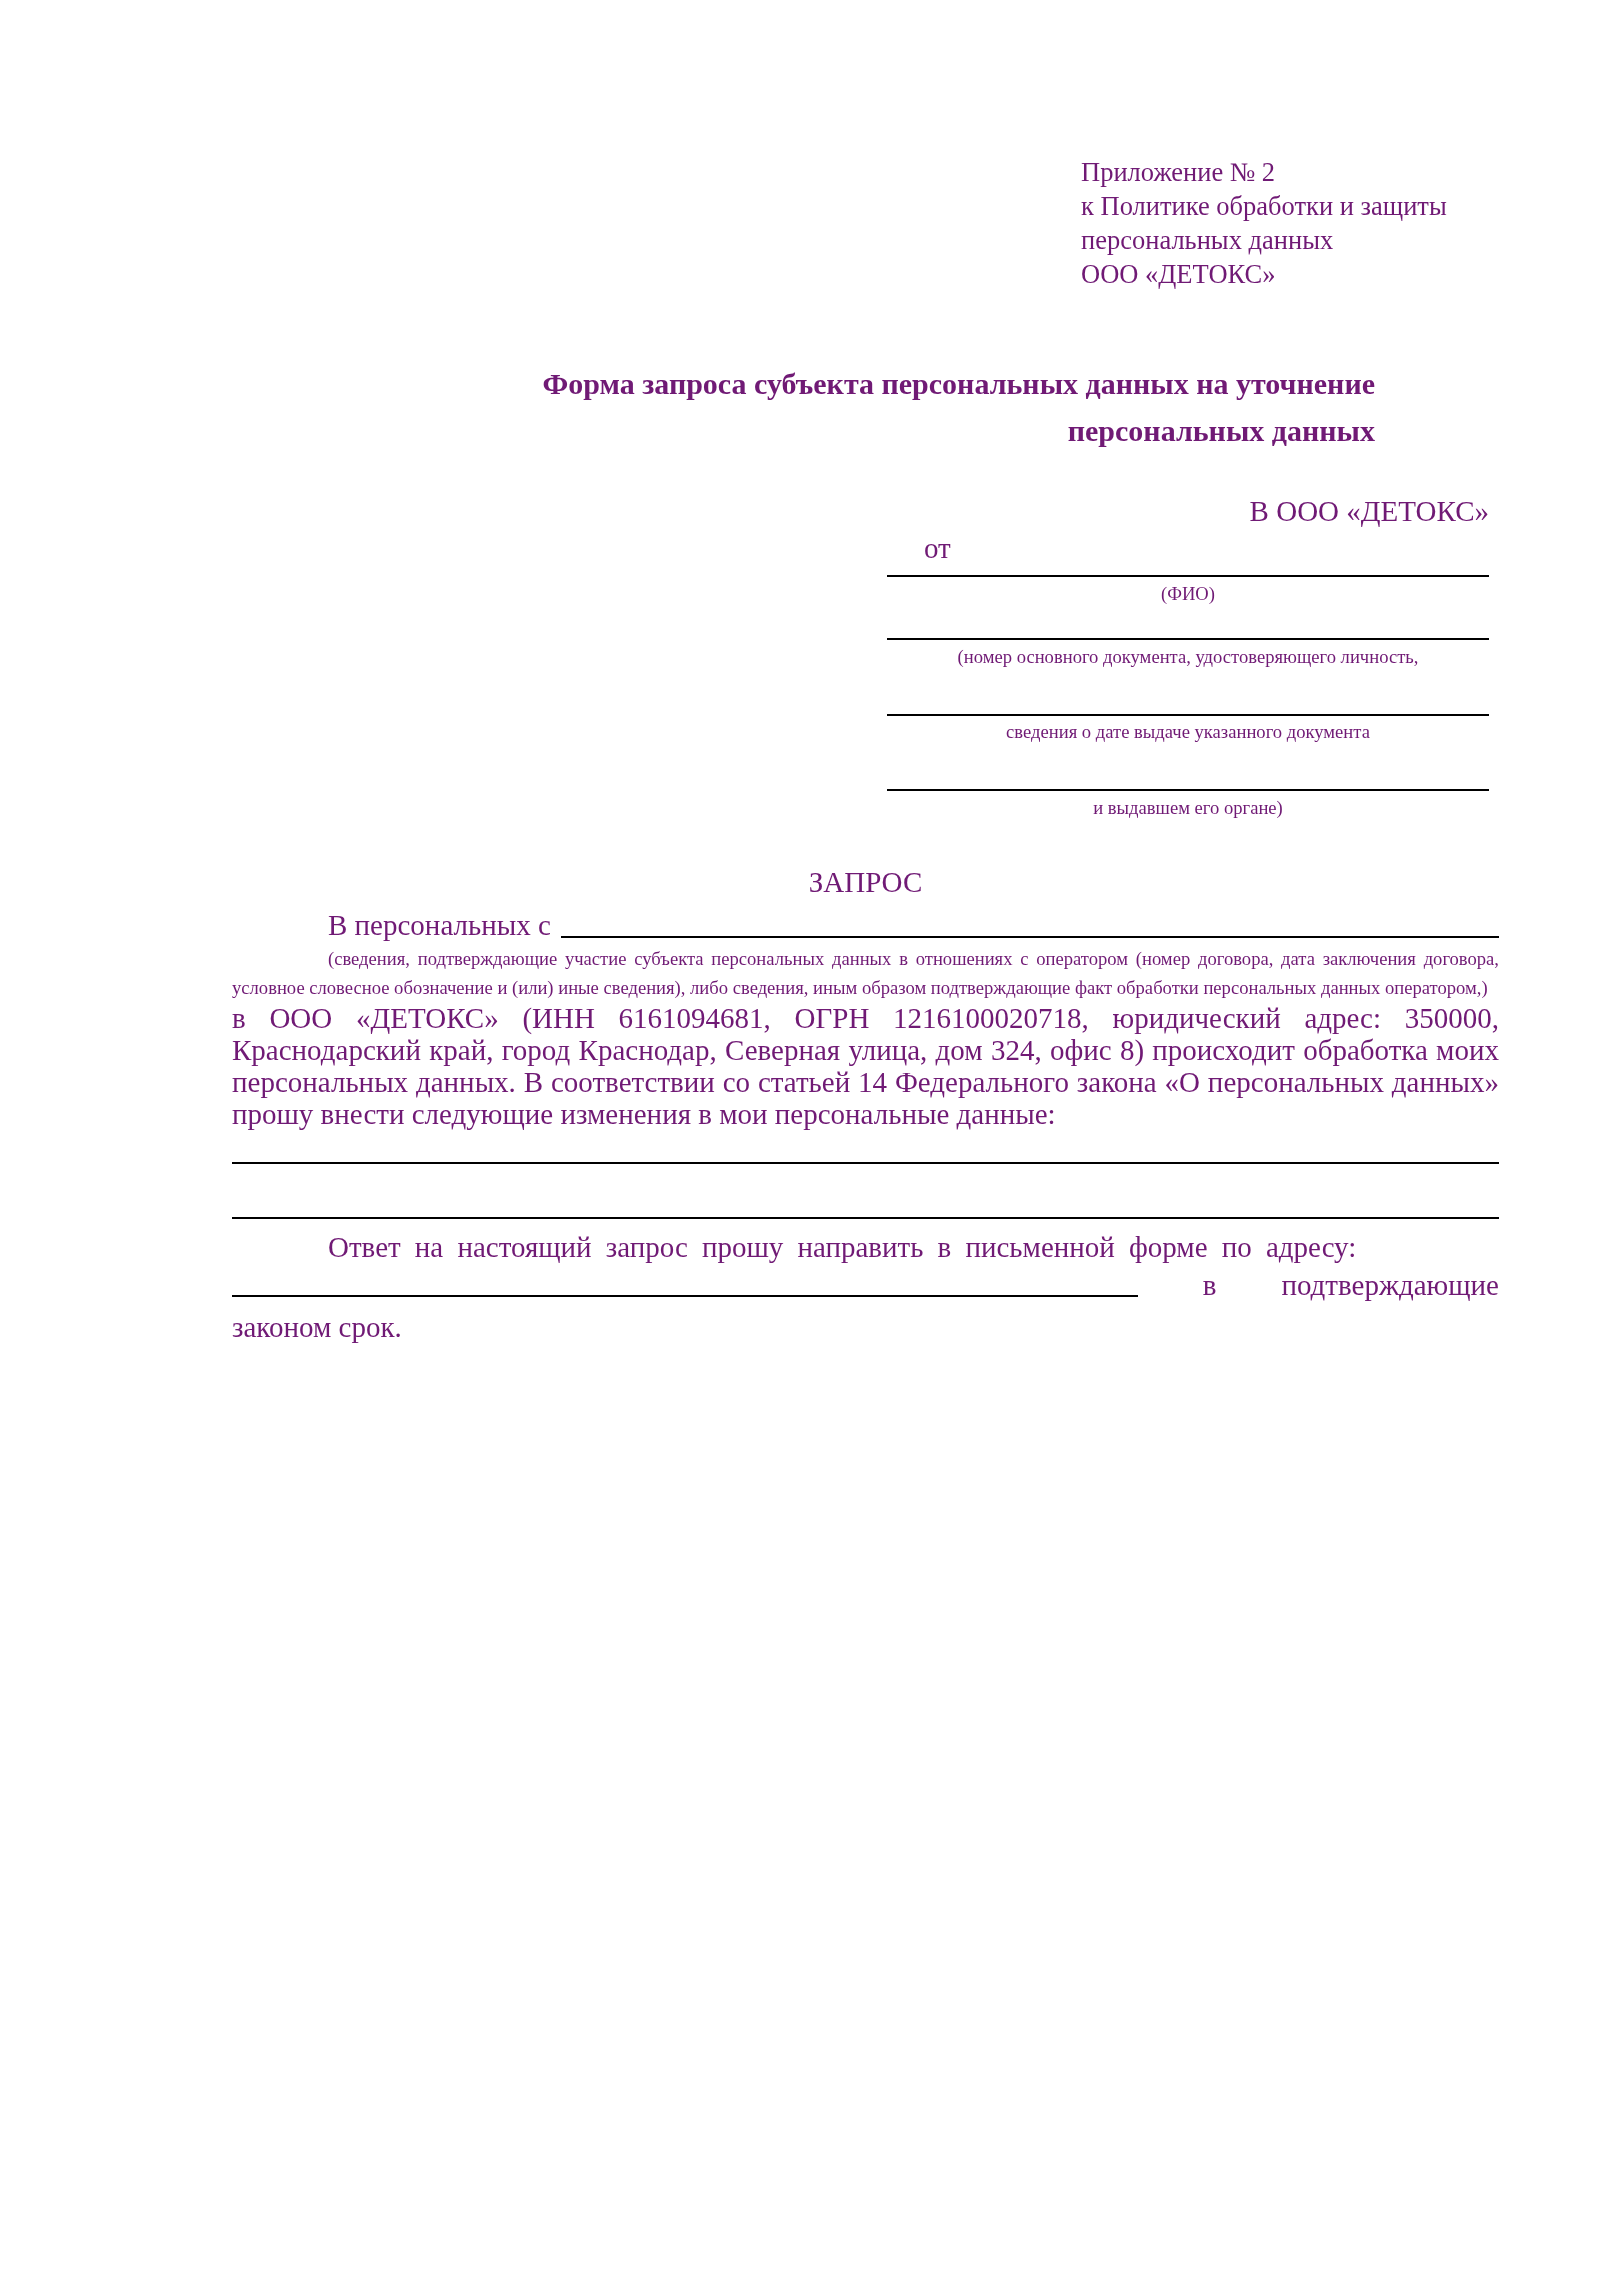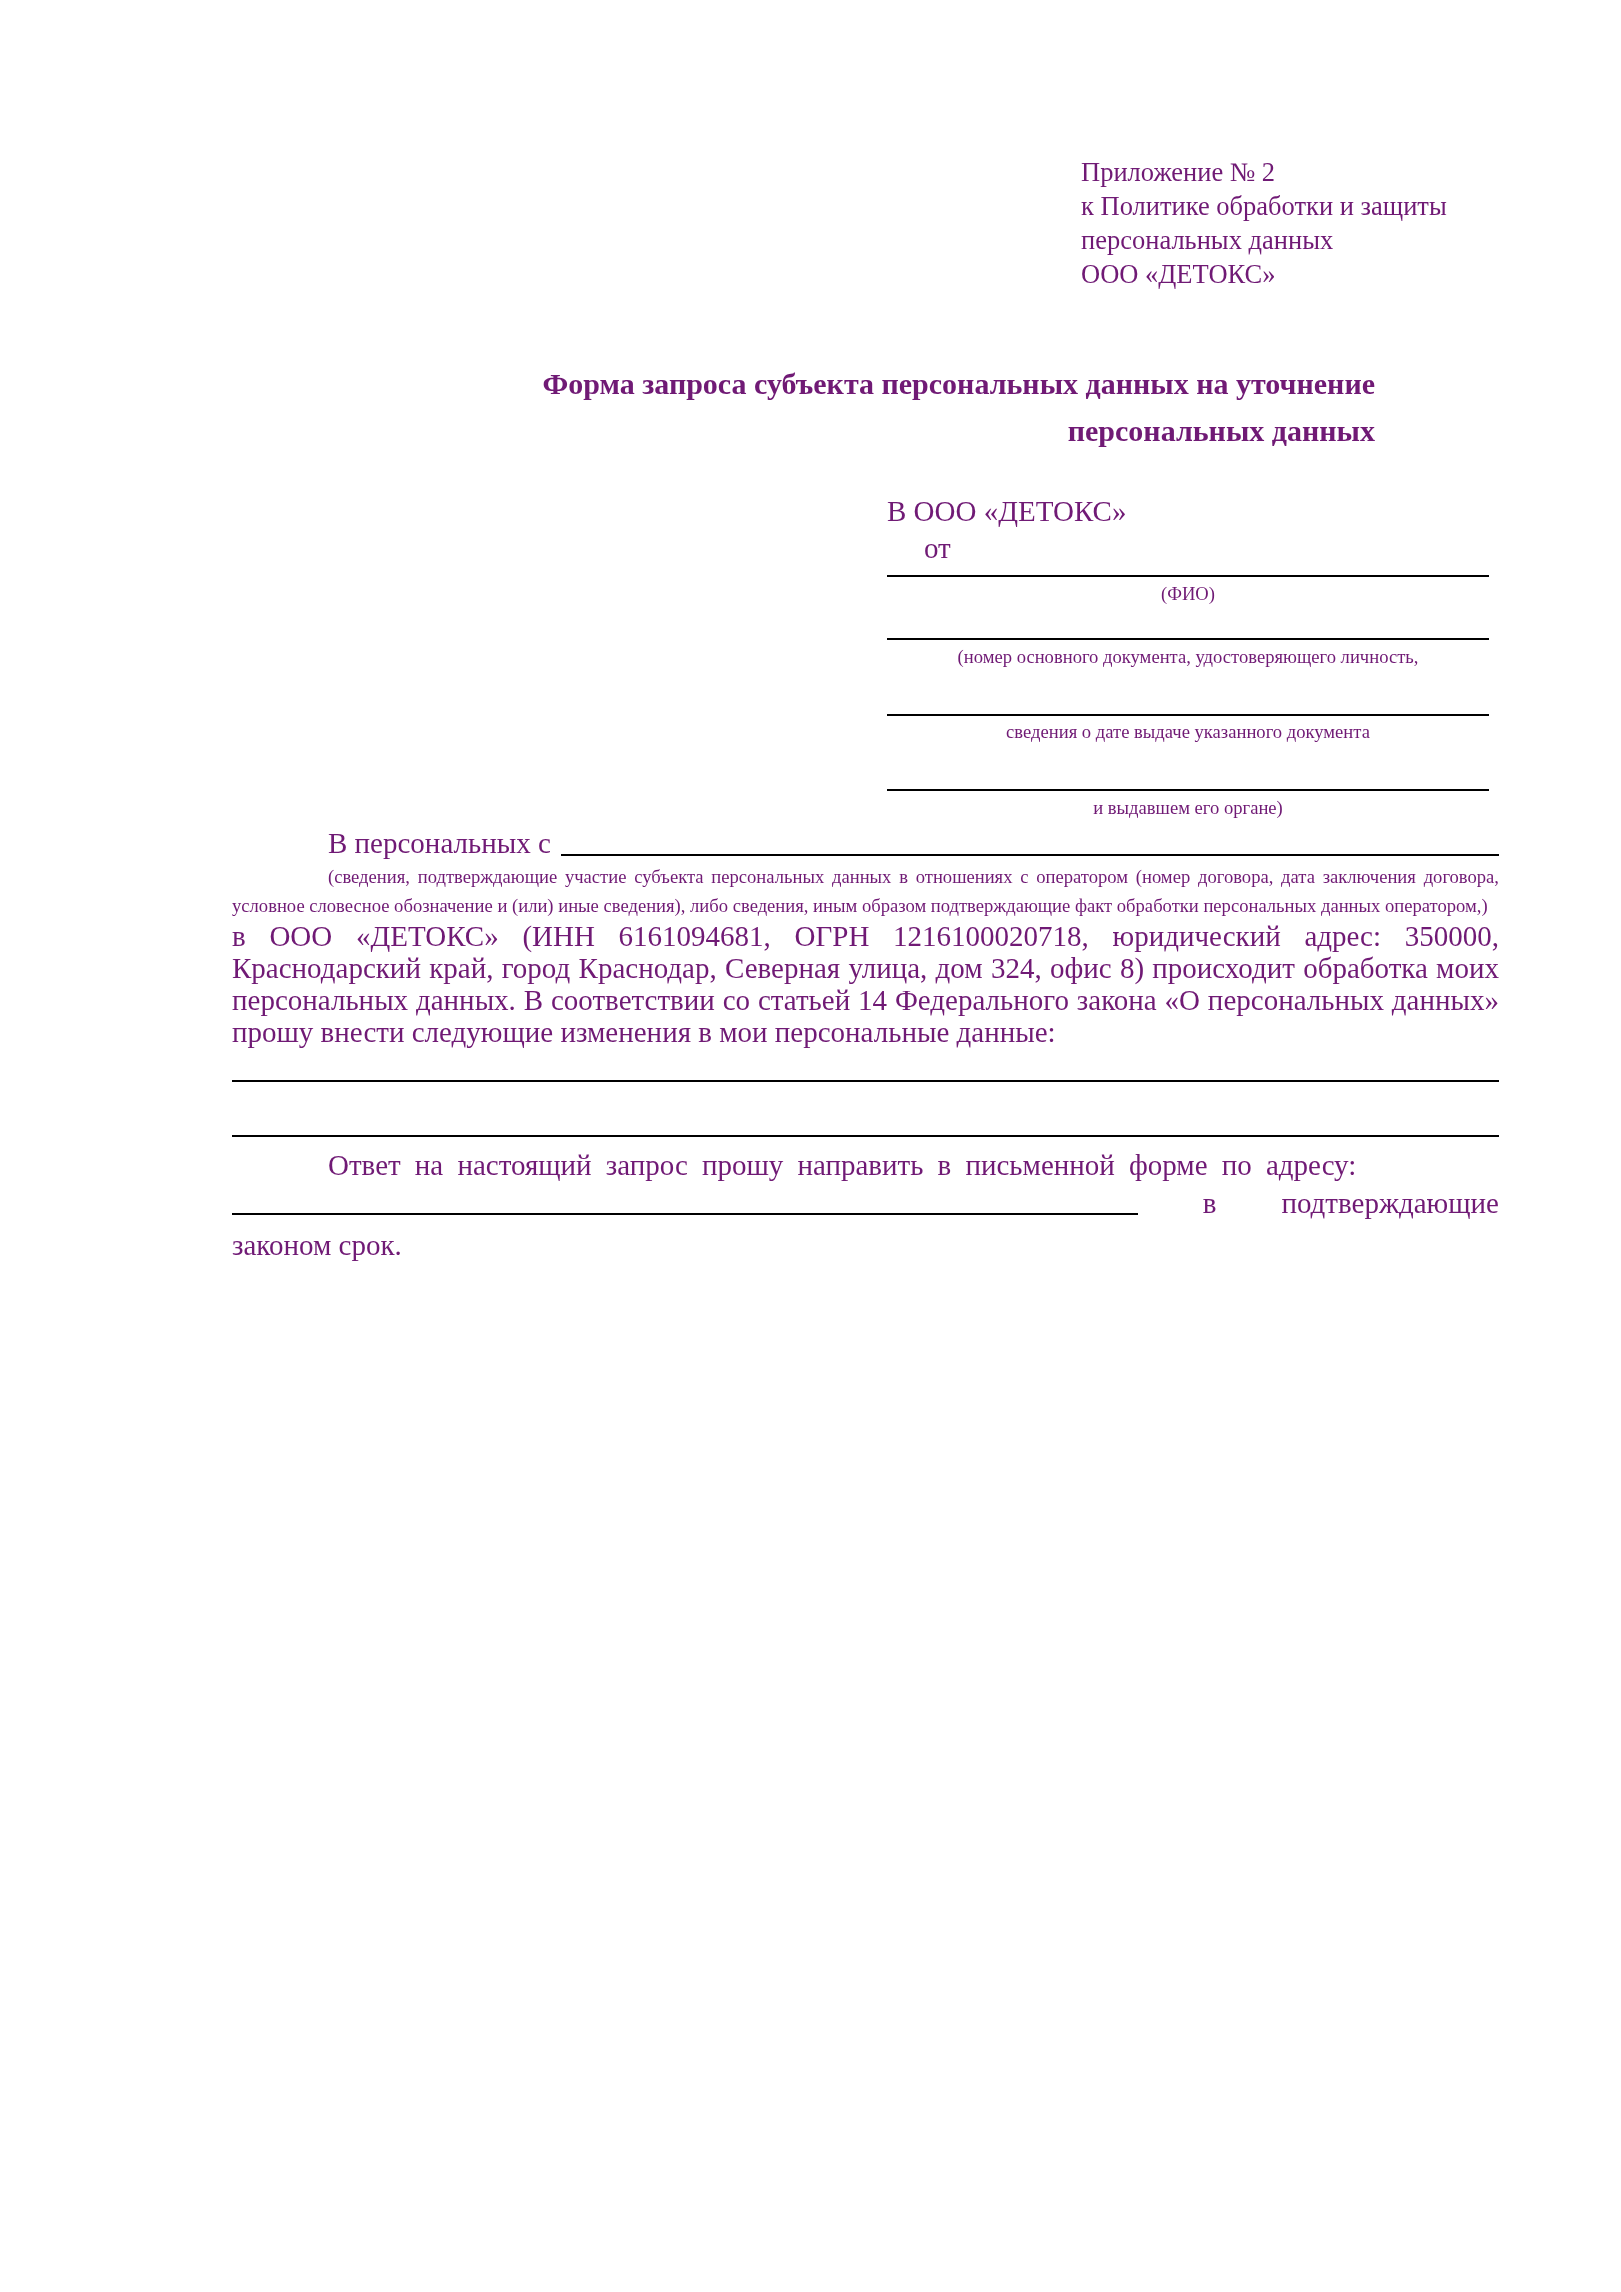--- a/index.html
+++ b/index.html
@@ -34,21 +34,21 @@
     font-size:30px;
     line-height:47px;
   }
   
   .recipient {
     margin-top:39px;
     margin-left:655px;
     width:602px;
     font-size:29px;
   }
-  .recipient .to { line-height:37px; }
+  .recipient .to { line-height:37px;text-align:right; }
   .recipient .from { line-height:37px; padding-left:37px; }
   .rule {
     height:0;
     border-bottom:2.9px solid #000;
   }
   .recipient .rule-1 { margin-top:7.8px; }
   .recipient .rule-n { margin-top:33px; }
   .recipient .rule-w { margin-top:45px; }
   .field-label {
     margin-top:4.9px;
@@ -158,20 +158,21 @@
       <div class="rule rule-n"></div>
       <div class="field-label">(номер основного документа, удостоверяющего личность,</div>
 
       <div class="rule rule-w"></div>
       <div class="field-label">сведения о дате выдаче указанного документа</div>
 
       <div class="rule rule-w"></div>
       <div class="field-label">и выдавшем его органе)</div>
     </div>
 
+    <div class="zapros">ЗАПРОС</div>
 
     <div class="intro-row">
       <span class="prefix">В персональных с</span>
       <span class="fill"></span>
     </div>
 
     <div class="footnote">(сведения, подтверждающие участие субъекта персональных данных в отношениях с оператором (номер договора, дата заключения договора, условное словесное обозначение и (или) иные сведения), либо сведения, иным образом подтверждающие факт обработки персональных данных оператором,)</div>
 
     <div class="body-par">в ООО «ДЕТОКС» (ИНН 6161094681, ОГРН 1216100020718, юридический адрес: 350000, Краснодарский край, город Краснодар, Северная улица, дом 324, офис 8) происходит обработка моих персональных данных. В соответствии со статьей 14 Федерального закона «О персональных данных» прошу внести следующие изменения в мои персональные данные:</div>
 

